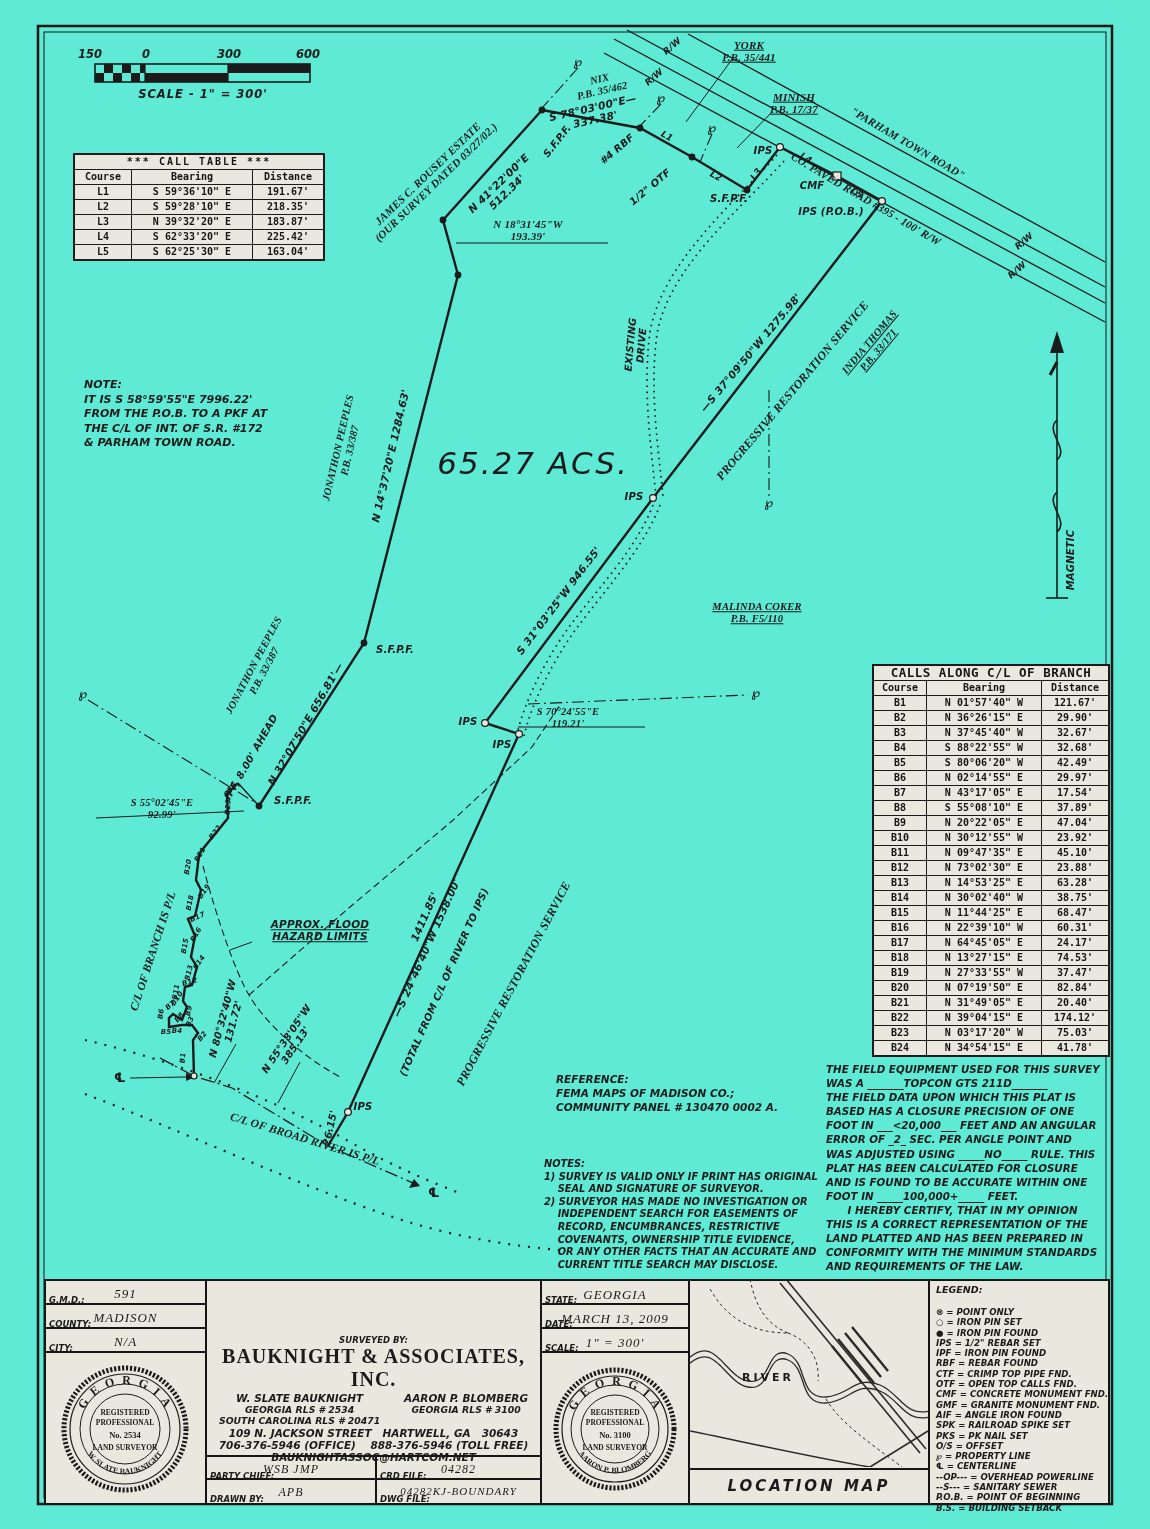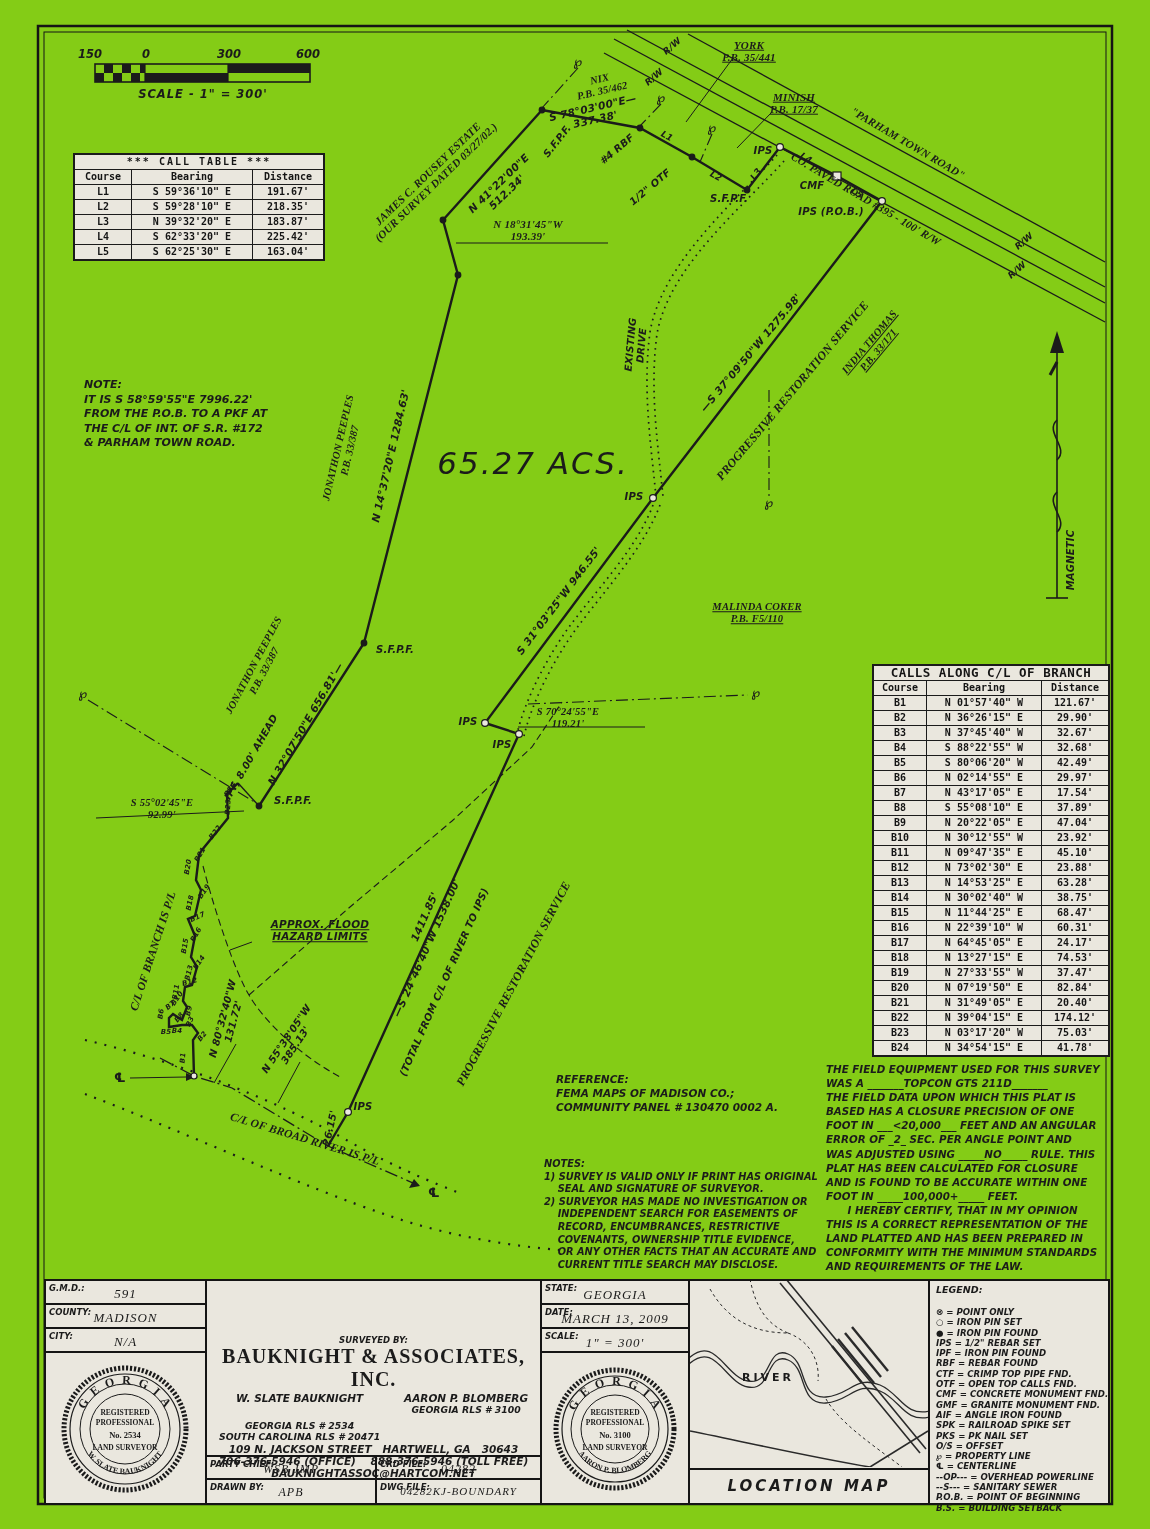--- a/index.html
+++ b/index.html
@@ -1,16 +1,16 @@
 <!DOCTYPE html>
 <html><head>
 <meta charset="utf-8">
 <style>
   html,body{margin:0;padding:0;background:#d8d4c9;}
-  #sheet{position:relative;width:1150px;height:1529px;background:#84cc16;overflow:hidden;
+  #sheet{position:relative;width:1150px;height:1529px;background:#5eead4;overflow:hidden;
          font-family:"DejaVu Sans",sans-serif;color:#1b1b1b;}
   .abs{position:absolute;}
   svg{display:block;}
   
   .plabel{position:absolute;white-space:pre-line;text-align:center;font-style:italic;
           font-weight:700;color:#1b1b1b;line-height:1.12;letter-spacing:.2px;
           font-family:"DejaVu Sans",sans-serif;pointer-events:none;}
   .plabel.u{text-decoration:underline;}
   .plabel.serif{font-family:"Liberation Serif",serif;}
   
@@ -20,21 +20,21 @@
   .tbl-title{font:bold italic 13.5px/17px "Liberation Serif",serif;letter-spacing:2px;}
   
   .cadblock{position:absolute;font:bold 10.5px/13.5px "DejaVu Sans",sans-serif;font-style:italic;
             color:#1b1b1b;}
   .cadblock .ln{white-space:pre;}
   
   #titleblock{position:absolute;left:44px;top:1279px;width:1062px;height:222px;
               border:2.5px solid #151515;background:#eae7de;}
   .tb-col{position:absolute;top:0;height:100%;border-right:2.5px solid #151515;box-sizing:border-box;}
   .tb-row{position:absolute;left:0;width:100%;border-bottom:2px solid #151515;box-sizing:border-box;}
-  .tb-lab{position:absolute;left:3px;top:2px;font:bold italic 8.5px "DejaVu Sans",sans-serif;}
+  .tb-lab{position:absolute;left:3px;top:14px;font:bold italic 8.5px "DejaVu Sans",sans-serif;}
   .tb-val{position:absolute;left:0;width:100%;text-align:center;top:5px;
           font:italic 13px "Liberation Serif",serif;letter-spacing:1px;}
   .legend-item{font:bold italic 8.6px/10.3px "DejaVu Sans",sans-serif;white-space:pre;}
 </style>
 </head>
 <body>
 
 <div id="sheet">
 
   <svg class="abs" style="left:0;top:0;" width="1150" height="1529">
@@ -546,21 +546,21 @@
       </svg>
     </div>
 
     <div class="tb-col" style="left:161px;width:335px;">
       <div class="tb-row" style="top:52px;height:124px;text-align:center;">
         <div style="font:bold italic 8.5px 'DejaVu Sans',sans-serif;margin-top:2px;">SURVEYED BY:</div>
         <div style="font:bold 20px 'Liberation Serif',serif;letter-spacing:1px;">BAUKNIGHT &amp; ASSOCIATES, INC.</div>
         <div style="display:flex;justify-content:space-around;margin-top:1px;">
           <div>
             <div style="font:bold italic 10.5px 'DejaVu Sans',sans-serif;">W. SLATE BAUKNIGHT</div>
-            <div style="font:bold italic 9.3px 'DejaVu Sans',sans-serif;margin-top:16px;">GEORGIA RLS # 2534</div>
+            <div style="font:bold italic 9.3px 'DejaVu Sans',sans-serif;">GEORGIA RLS # 2534</div>
             <div style="font:bold italic 9.3px 'DejaVu Sans',sans-serif;">SOUTH CAROLINA RLS # 20471</div>
           </div>
           <div>
             <div style="font:bold italic 10.5px 'DejaVu Sans',sans-serif;">AARON P. BLOMBERG</div>
             <div style="font:bold italic 9.3px 'DejaVu Sans',sans-serif;">GEORGIA RLS # 3100</div>
           </div>
         </div>
         <div style="font:bold italic 10.5px 'DejaVu Sans',sans-serif;margin-top:1px;white-space:pre;">109 N. JACKSON STREET   HARTWELL, GA   30643</div>
         <div style="font:bold italic 10.5px 'DejaVu Sans',sans-serif;white-space:pre;">706-376-5946 (OFFICE)    888-376-5946 (TOLL FREE)</div>
         <div style="font:bold italic 10.5px 'DejaVu Sans',sans-serif;">BAUKNIGHTASSOC@HARTCOM.NET</div>

